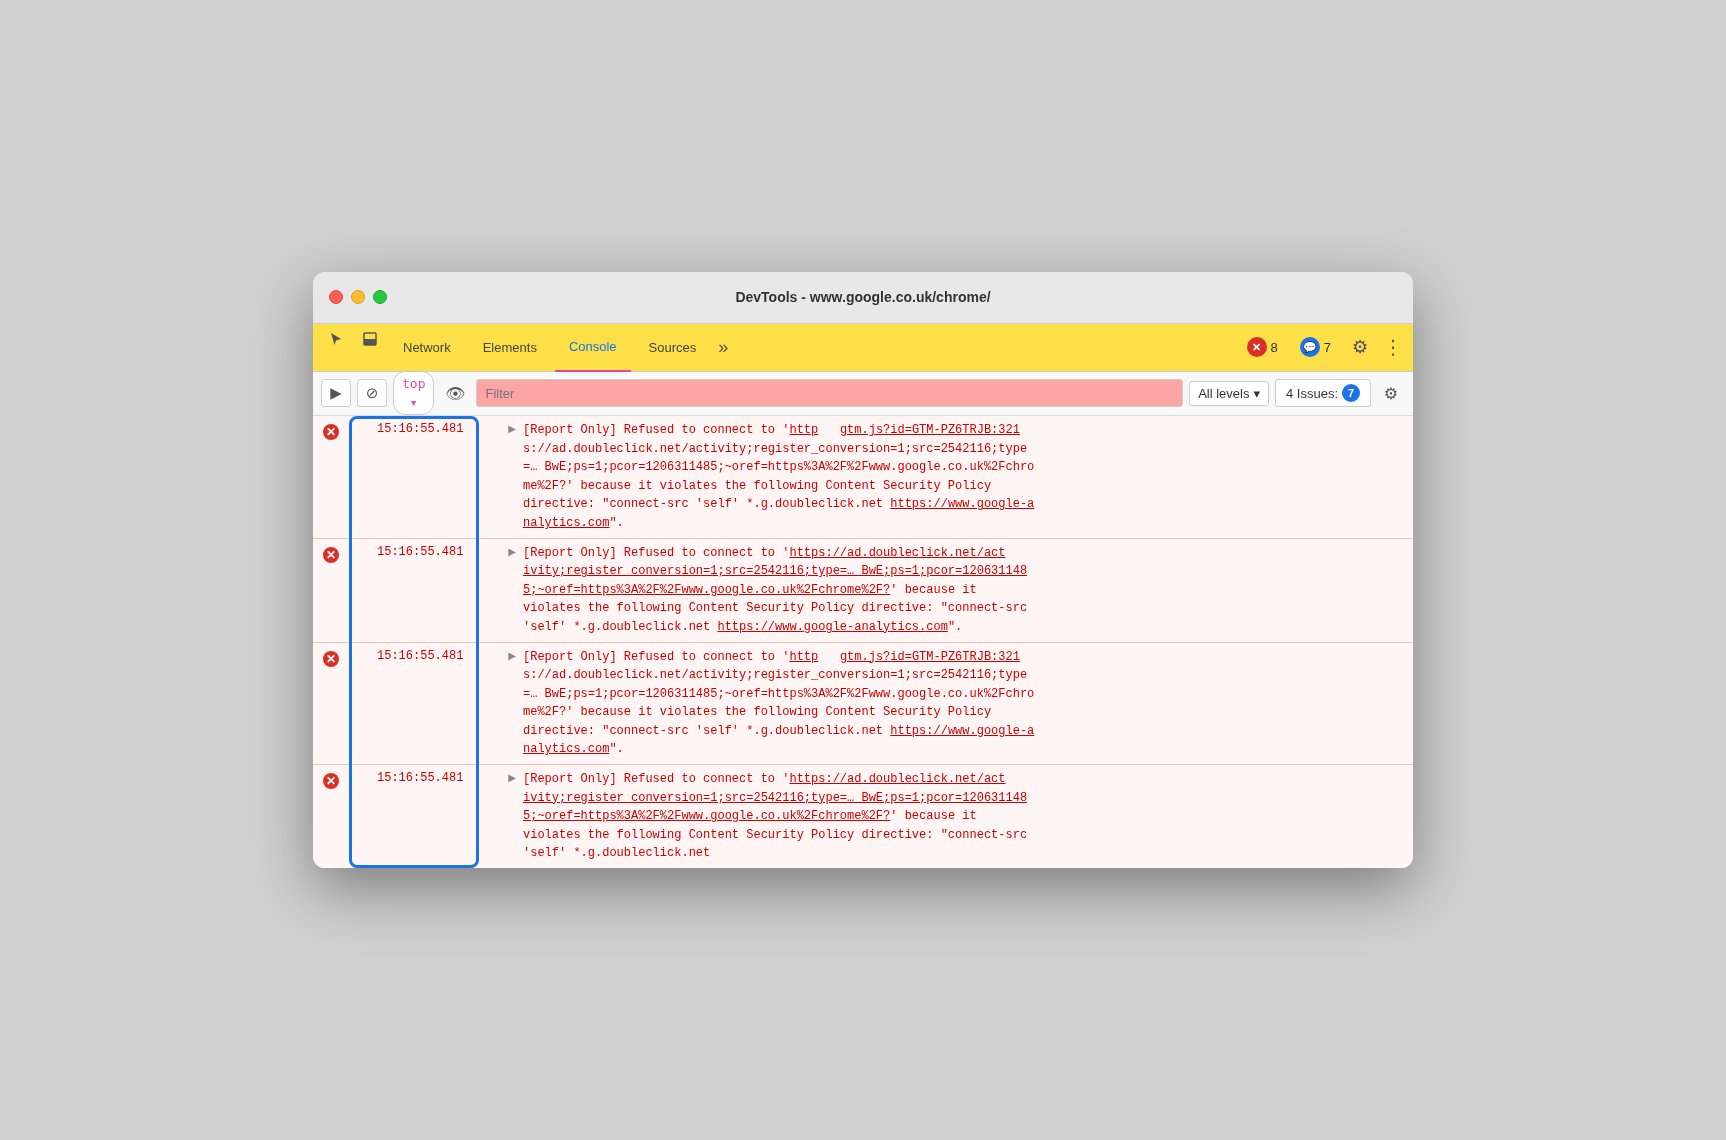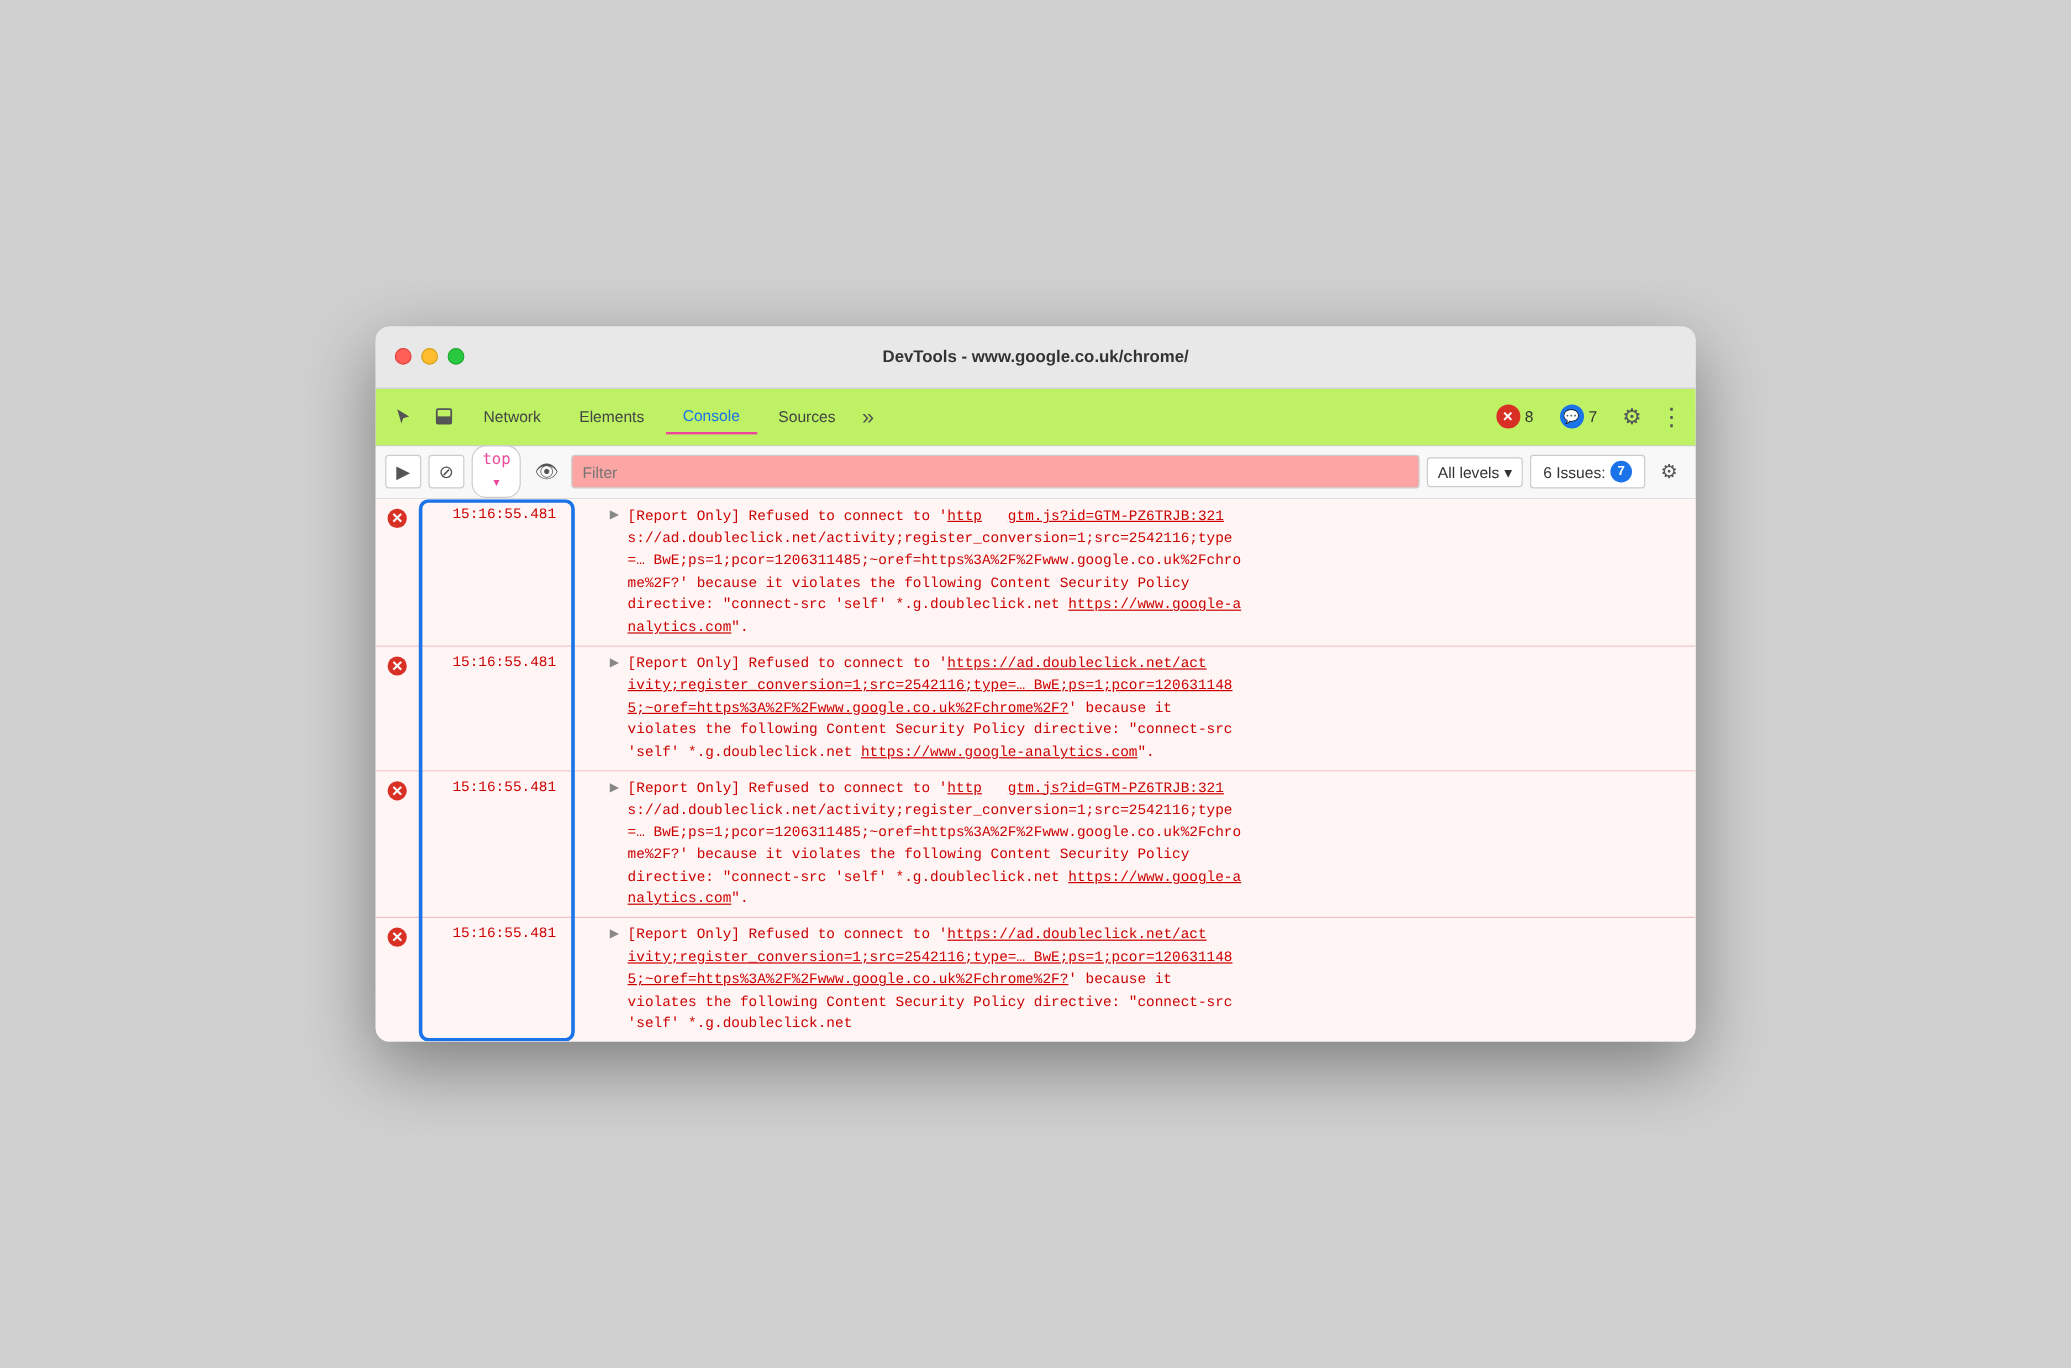--- a/index.html
+++ b/index.html
@@ -51,23 +51,22 @@
     .tl-green { background: #28c840; border: 1px solid #1daa2d; }
 
     .title-text {
       font-size: 14px;
       font-weight: 600;
       color: #333;
     }
 
     
     .tabs-bar {
-      background: #bef264;
-      display: flex;
-      align-items: center;
+      background: #fde047;
+      display: flex;
       height: 48px;
       padding: 0 8px;
       border-bottom: 1px solid #ccc;
       gap: 4px;
     }
 
     .toolbar-icon-btn {
       width: 30px;
       height: 30px;
       display: flex;
@@ -426,21 +425,21 @@
     </button>
     <button class="eye-btn">
       <span>👁</span>
     </button>
     <input class="filter-input" type="text" placeholder="Filter" style="">
     <button class="levels-dropdown">
       <span>All levels</span>
       <span>▾</span>
     </button>
     <button class="issues-btn">
-      <span>6 Issues:</span>
+      <span>4 Issues:</span>
       <span class="issues-badge">7</span>
     </button>
     <button class="console-gear">
       <span>⚙</span>
     </button>
   </div>
 
   <div class="console-content" style="position:relative;">
     <div class="entries-container" style="position:relative;">
 

